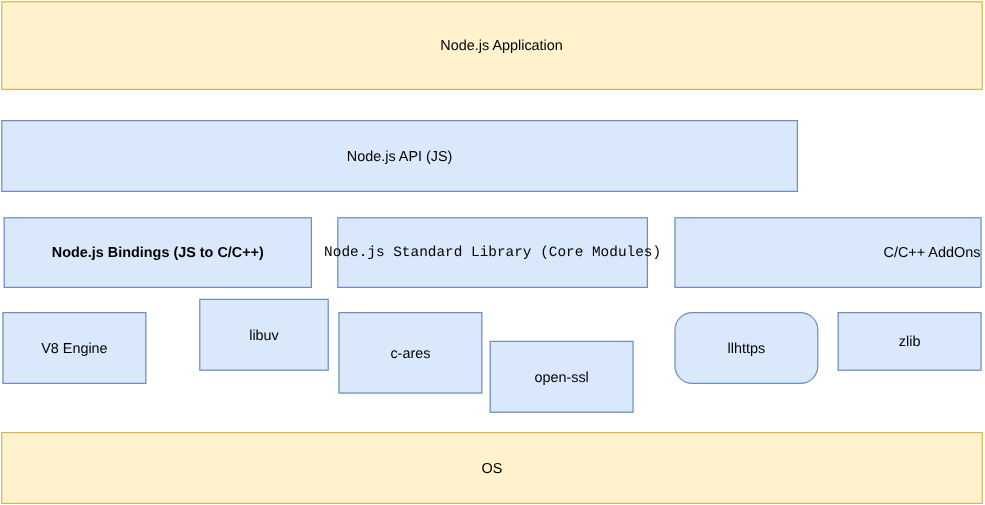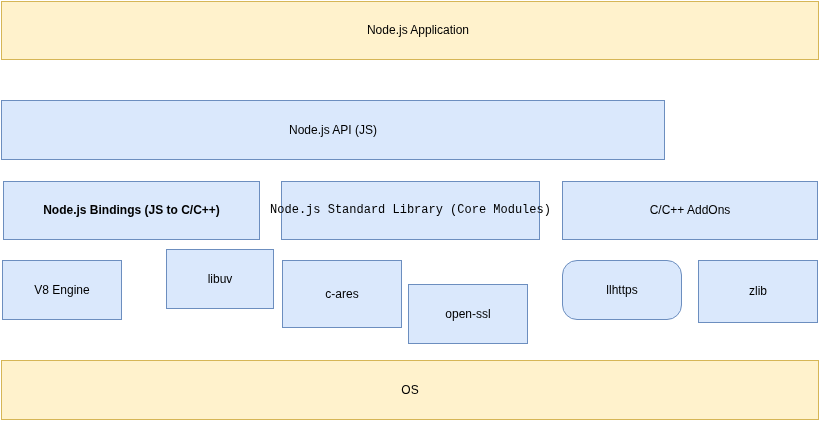--- a/index.html
+++ b/index.html
@@ -30,34 +30,34 @@
   }
   .box.yellow {
     background: var(--yellow-fill, #FFF2CC);
     border-color: var(--yellow-border, #D6B656);
   }
   .box.blue {
     background: var(--blue-fill, #DAE8FC);
     border-color: var(--blue-border, #6C8EBF);
   }
   
-  .pos-application { left: 1px; top: 1px; width: 818px; height: 59px; padding-left: 16px; }
+  .pos-application { left: 1px; top: 1px; width: 818px; height: 74px; padding-left: 16px; }
   
   .pos-api         { left: 1px; top: 100px; width: 664px; height: 60px; }
   
   .pos-bindings    { left: 3px;   top: 181px; width: 257px; height: 59px; font-weight: bold; }
   .pos-stdlib      { left: 281px; top: 181px; width: 259px; height: 59px; font-family: Liberation Mono, monospace; }
-  .pos-addons      { left: 562px; top: 181px; width: 256px; height: 59px; }
+  .pos-addons      { left: 562px; top: 181px; width: 256px; height: 59px; justify-content: flex-end; }
   
   .pos-v8          { left: 2px;   top: 260px; width: 120px; height: 60px; }
   .pos-libuv       { left: 142px; top: 249px; width: 108px; height: 60px; margin-left: 24px; }
   .pos-cares       { left: 282px; top: 260px; width: 120px; height: 68px; }
   .pos-openssl     { left: 408px; top: 260px; width: 120px; height: 60px; margin-top: 24px; }
   .pos-llhttps     { left: 562px; top: 260px; width: 120px; height: 60px; border-radius: 15px; }
-  .pos-zlib        { left: 698px; top: 260px; width: 120px; height: 63px; }
+  .pos-zlib        { left: 698px; top: 260px; width: 120px; height: 49px; }
   
   .pos-os          { left: 1px; top: 360px; width: 818px; height: 60px; }
 </style>
 </head>
 <body>
 
 <div class="canvas">
 
   <div class="box yellow pos-application">
     <span>Node.js Application</span>

